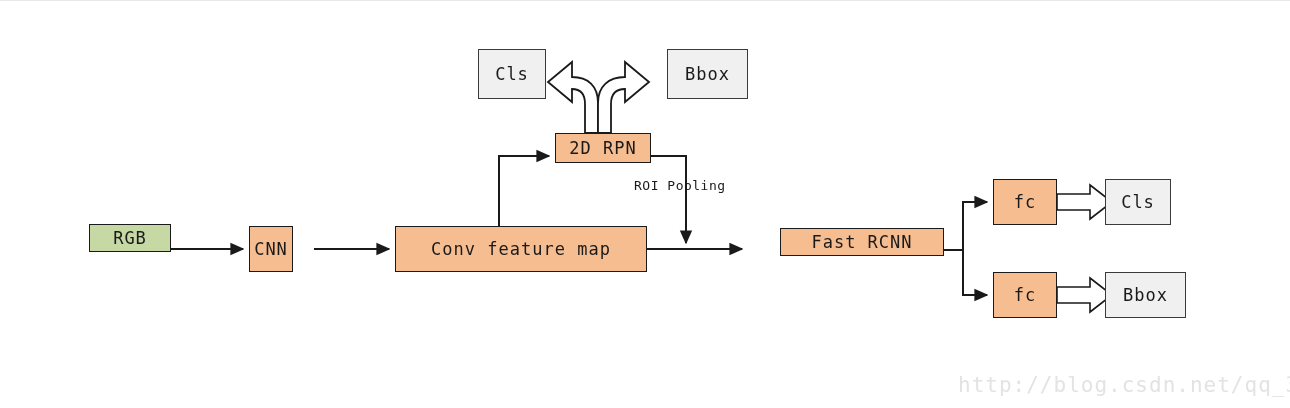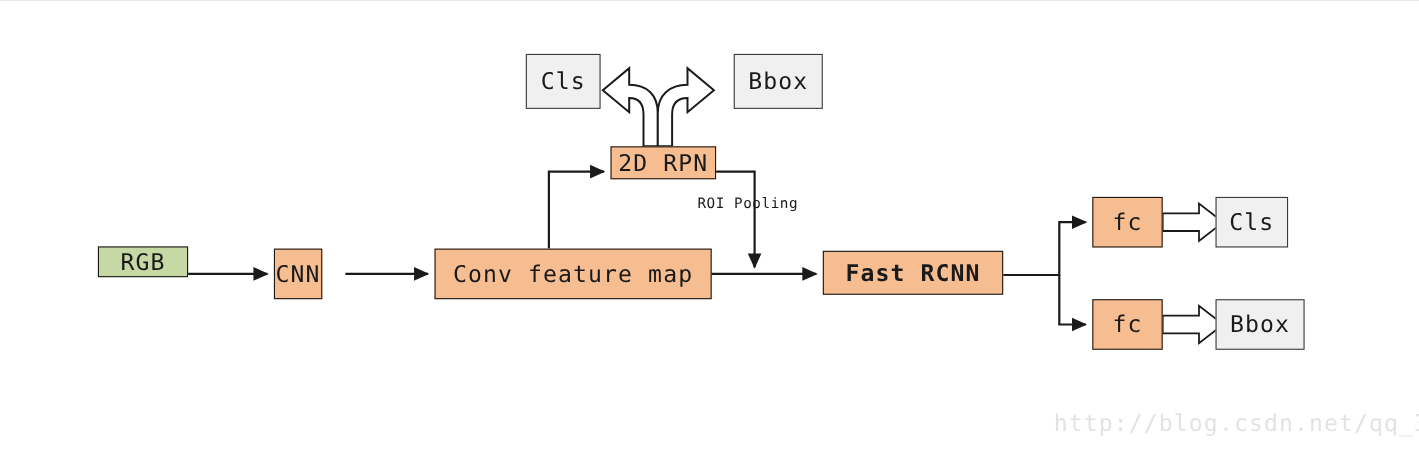--- a/index.html
+++ b/index.html
@@ -21,21 +21,21 @@
     width: 1290px; height: 1px;
     background: #e8e8e8;
   }
   .node {
     position: absolute;
     box-sizing: border-box;
     display: flex;
     align-items: center;
     justify-content: center;
     border: 1.6px solid #1a1a1a;
-    font-size: 21px;
+    font-size: 17px;
     letter-spacing: 1px;
     color: #1a1a1a;
     white-space: nowrap;
     line-height: 1;
   }
   .node.green  { background: #c6d9a4; }
   .node.orange { background: #f6bd91; }
   .node.gray   { background: #f0f0f0; border-color: #3a3a3a; }
   .label-text {
     position: absolute;
@@ -120,21 +120,21 @@
       <path d="M 1057 287 L 1090 287 L 1090 278 L 1112 295 L 1090 312 L 1090 303 L 1057 303 Z"></path>
     </g>
   </svg>
 
   <div class="node green" style="left:89px;  top:224px; width:82px;  height:28px;">RGB</div>
   <div class="node orange" style="left:249px; top:226px; width:44px;  height:46px;">CNN</div>
   <div class="node orange" style="left:395px; top:226px; width:252px; height:46px;">Conv feature map</div>
   <div class="node orange" style="left:555px; top:133px; width:96px;  height:30px;">2D RPN</div>
   <div class="node gray" style="left:478px; top:49px;  width:68px;  height:50px;">Cls</div>
   <div class="node gray" style="left:667px; top:49px;  width:81px;  height:50px;">Bbox</div>
-  <div class="node orange" style="left:748px; top:228px; width:164px; height:40px;font-weight:bold;">Fast RCNN</div>
+  <div class="node orange" style="left:780px; top:228px; width:164px; height:28px;">Fast RCNN</div>
   <div class="node orange" style="left:993px; top:179px; width:64px;  height:46px;">fc</div>
   <div class="node orange" style="left:993px; top:272px; width:64px;  height:46px;">fc</div>
   <div class="node gray" style="left:1105px;top:179px; width:66px;  height:46px;">Cls</div>
   <div class="node gray" style="left:1105px;top:272px; width:81px;  height:46px;">Bbox</div>
 
   <div class="label-text" style="left:634px; top:179px;">ROI Pooling</div>
 
   <div class="watermark" style="left:958px; top:375px;">http://blog.csdn.net/qq_34564612</div>
 
 </div>

